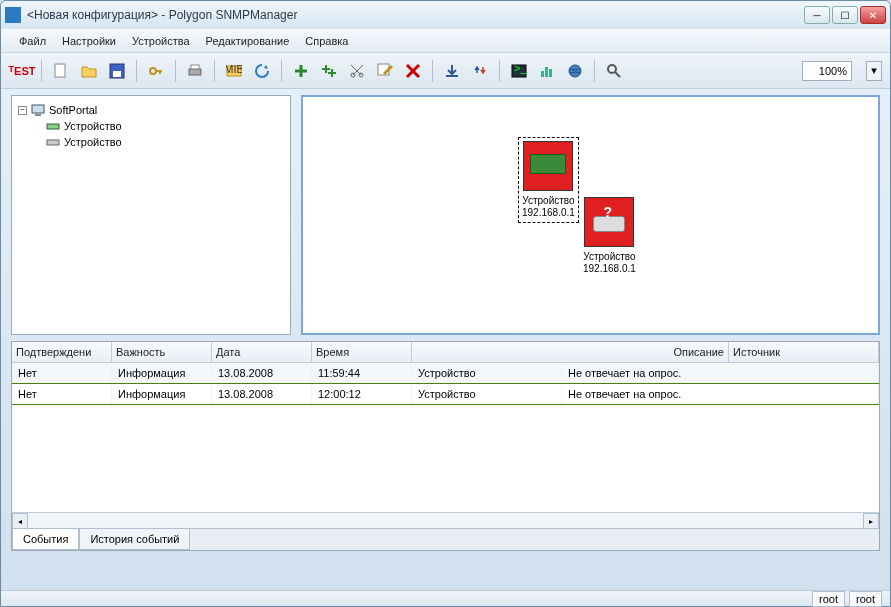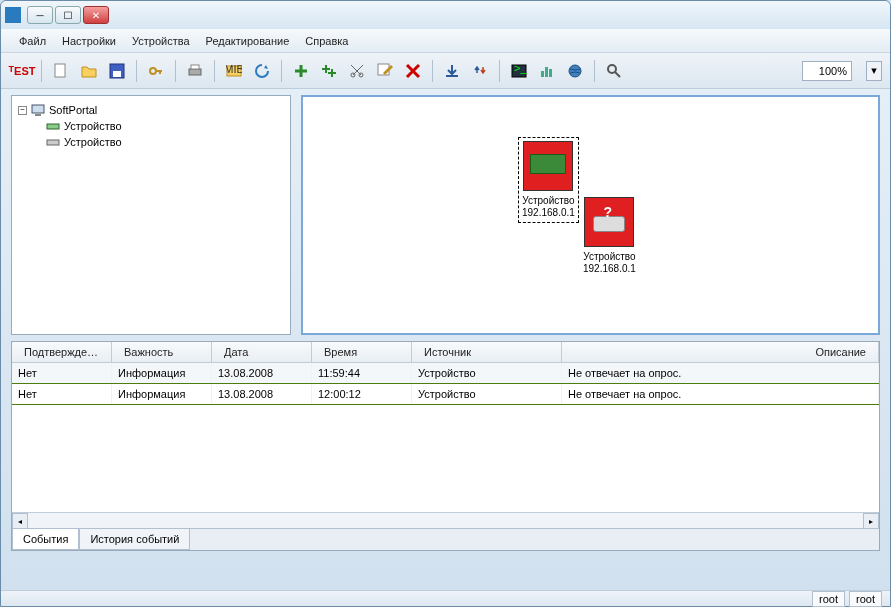--- a/index.html
+++ b/index.html
@@ -40,21 +40,21 @@
 .canvas { flex: 1; background: #fff; border: 2px solid #7aa8d8; position: relative; }
 .device { position: absolute; text-align: center; }
 .device .dicon { width: 50px; height: 50px; background: #e02020; border: 1px solid #333; margin: 0 auto 4px; position: relative; }
 .device.sel { border: 1px dashed #000; padding: 3px; }
 .device .dlabel { font-size: 10px; line-height: 1.2; white-space: nowrap; }
 .dicon-inner { position:absolute; top:12px; left:6px; right:6px; height:20px; background:#3a8a3a; border:1px solid #1a5a1a; }
 .dicon-inner2 { position:absolute; top:18px; left:8px; right:8px; height:16px; background:#ddd; border:1px solid #888; border-radius:3px; }
 
 .grid { background: #fff; border: 1px solid #9ab; display: flex; flex-direction: column; height: 210px; }
 .ghead { display: flex; background: linear-gradient(#f8fafc,#e8eef4); border-bottom: 1px solid #c0ccd8; }
-.gh { padding: 4px 12px; border-right: 1px solid #c0ccd8; color: #222; overflow: hidden; text-overflow: ellipsis; white-space: nowrap; }
+.gh { padding: 4px 4px; border-right: 1px solid #c0ccd8; color: #222; overflow: hidden; text-overflow: ellipsis; white-space: nowrap; }
 .gbody { flex: 1; overflow: auto; }
 .grow { display: flex; border-bottom: 1px solid #4d7c0f; }
 .grow:nth-child(odd) { background: #f4f7fa; }
 .gc { padding: 4px 6px; border-right: 1px solid #eef2f6; overflow: hidden; white-space: nowrap; }
 .gtabs { display: flex; border-top: 1px solid #b0c0d0; background: #e8eef4; position:relative; }
 .gtab { padding: 4px 10px; border: 1px solid #b0c0d0; border-top: none; background: #f0f4f8; cursor: pointer; }
 .gtab.active { background: #fff; }
 .scroll-stub { height:16px; display:flex; border-top:1px solid #c0ccd8; }
 .sc-arrow { width:16px; height:16px; border:1px solid #b0c0d0; background:#e8eef4; display:flex; align-items:center; justify-content:center; cursor:pointer; font-size:8px; }
 .sc-track { flex:1; background:#f0f4f8; }
@@ -66,20 +66,21 @@
 
 svg { display: block; }
 </style>
 </head>
 <body>
 
 <div class="window">
 
   <div class="titlebar">
     <span class="icon"></span>
+    <span class="title">&lt;Новая конфигурация&gt; - Polygon SNMPManager</span>
     <div class="winbtns">
       <div class="winbtn">─</div>
       <div class="winbtn">☐</div>
       <div class="winbtn close">✕</div>
     </div>
   </div>
 
   <div class="menubar">
     <div class="mitem">Файл</div>
     <div class="mitem">Настройки</div>
@@ -265,22 +266,22 @@
       </div>
 
     </div>
 
     <div class="grid">
       <div class="ghead">
         <div class="gh c0">Подтверждени</div>
         <div class="gh c1">Важность</div>
         <div class="gh c2">Дата</div>
         <div class="gh c3">Время</div>
+        <div class="gh c5" style="text-align:right">Описание</div>
         <div class="gh c4">Источник</div>
-        <div class="gh c5" style="text-align:right">Описание</div>
       </div>
       <div class="gbody">
         <div class="grow">
           <div class="gc c0">Нет</div>
           <div class="gc c1">Информация</div>
           <div class="gc c2">13.08.2008</div>
           <div class="gc c3">11:59:44</div>
           <div class="gc c4">Устройство</div>
           <div class="gc c5">Не отвечает на опрос.</div>
         </div>

